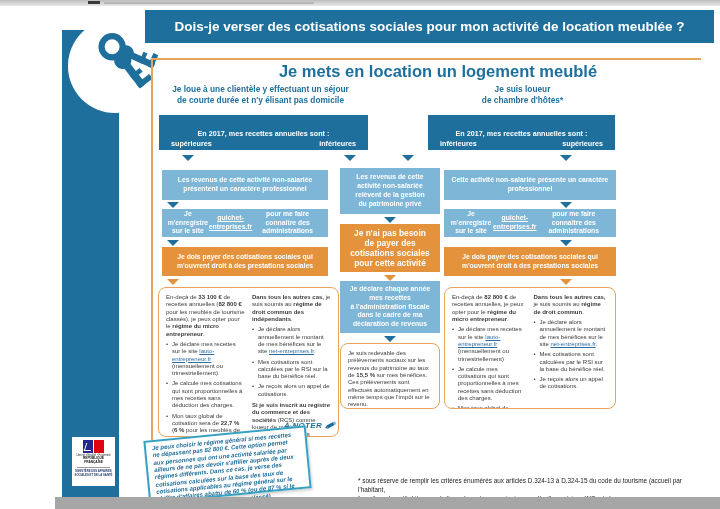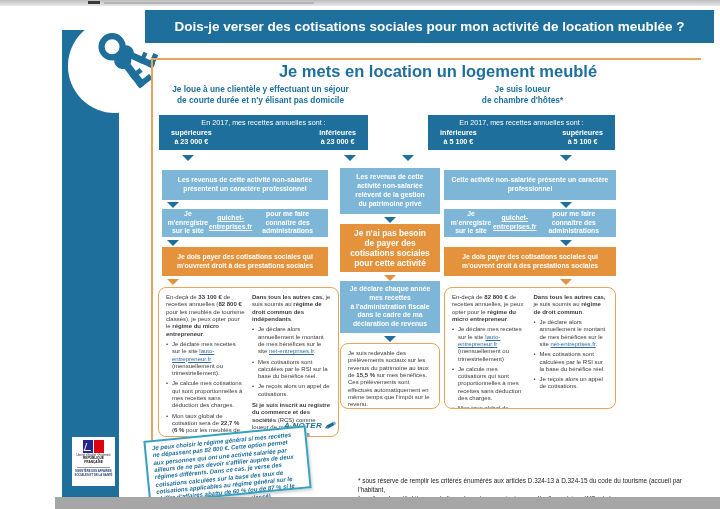--- a/index.html
+++ b/index.html
@@ -31,21 +31,21 @@
   #header-bar{left:145px;top:10px;width:569px;height:33px;background:var(--teal);color:#fff;
               display:flex;align-items:center;justify-content:center;font-weight:bold;font-size:13.5px;}
   #hline{left:152px;top:58px;width:549px;height:2px;background:var(--ob);}
   #vline{left:151px;top:58px;width:2px;height:440px;background:var(--ob);}
 
   #main-title{left:170px;top:54px;width:520px;text-align:center;color:var(--teal);
               font-weight:bold;font-size:16.5px;margin:8px;}
   .branch-label{color:var(--teal);font-weight:bold;font-size:8.3px;text-align:center;line-height:1.3;}
 
   .box-dark{background:var(--teal);color:#fff;}
-  .db-title{font-size:7.2px;font-weight:normal;text-align:center;padding-top:3px;}
+  .db-title{font-size:7.2px;font-weight:bold;text-align:center;padding-top:14px;}
   .db-opts{display:flex;justify-content:space-between;padding:2px 12px 0;font-size:7.2px;
            font-weight:bold;line-height:1.2;text-align:center;gap:44px;}
 
   .box-light{background:var(--lb);color:#fff;font-size:6.8px;font-weight:bold;text-align:center;
              display:flex;align-items:center;justify-content:center;padding:2px 5px;line-height:1.3;}
   .box-orange{background:var(--or);color:#fff;font-size:6.8px;font-weight:bold;text-align:center;
               display:flex;align-items:center;justify-content:center;padding:2px 4px;line-height:1.3;}
   .box-light .u,.box-orange .u{color:#fff;}
 
   .chev{width:0;height:0;border-left:6px solid transparent;border-right:6px solid transparent;

